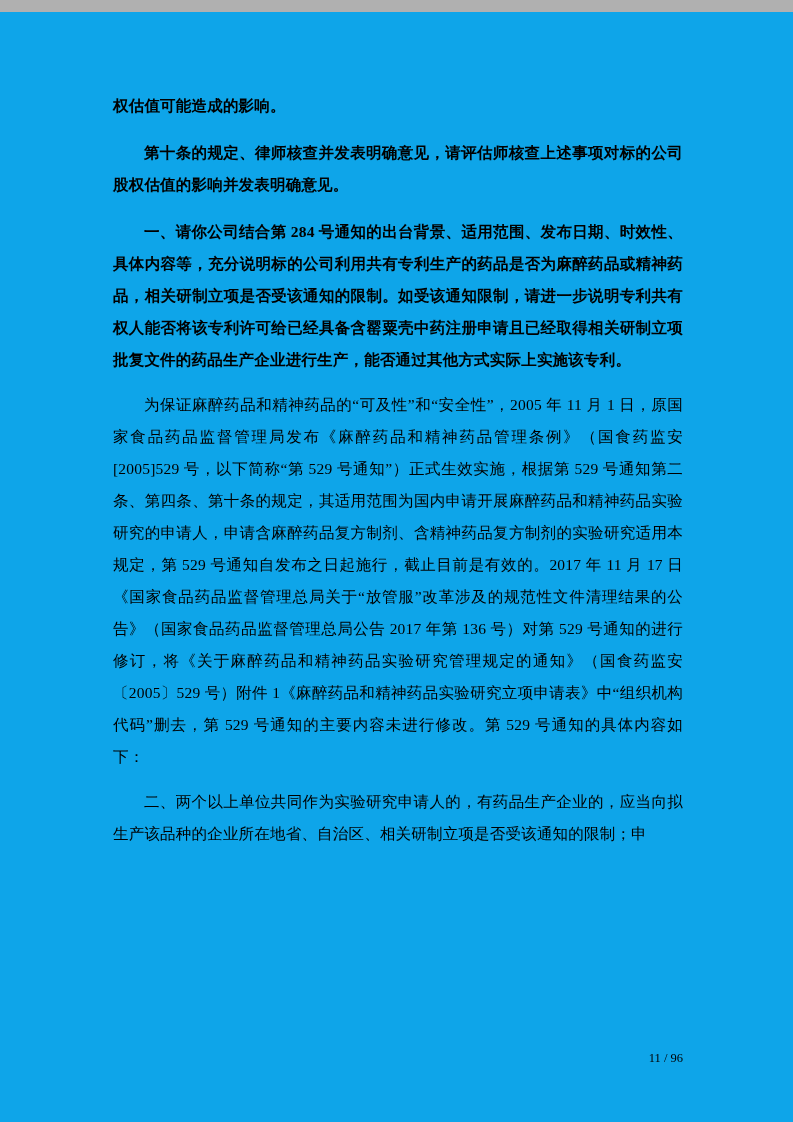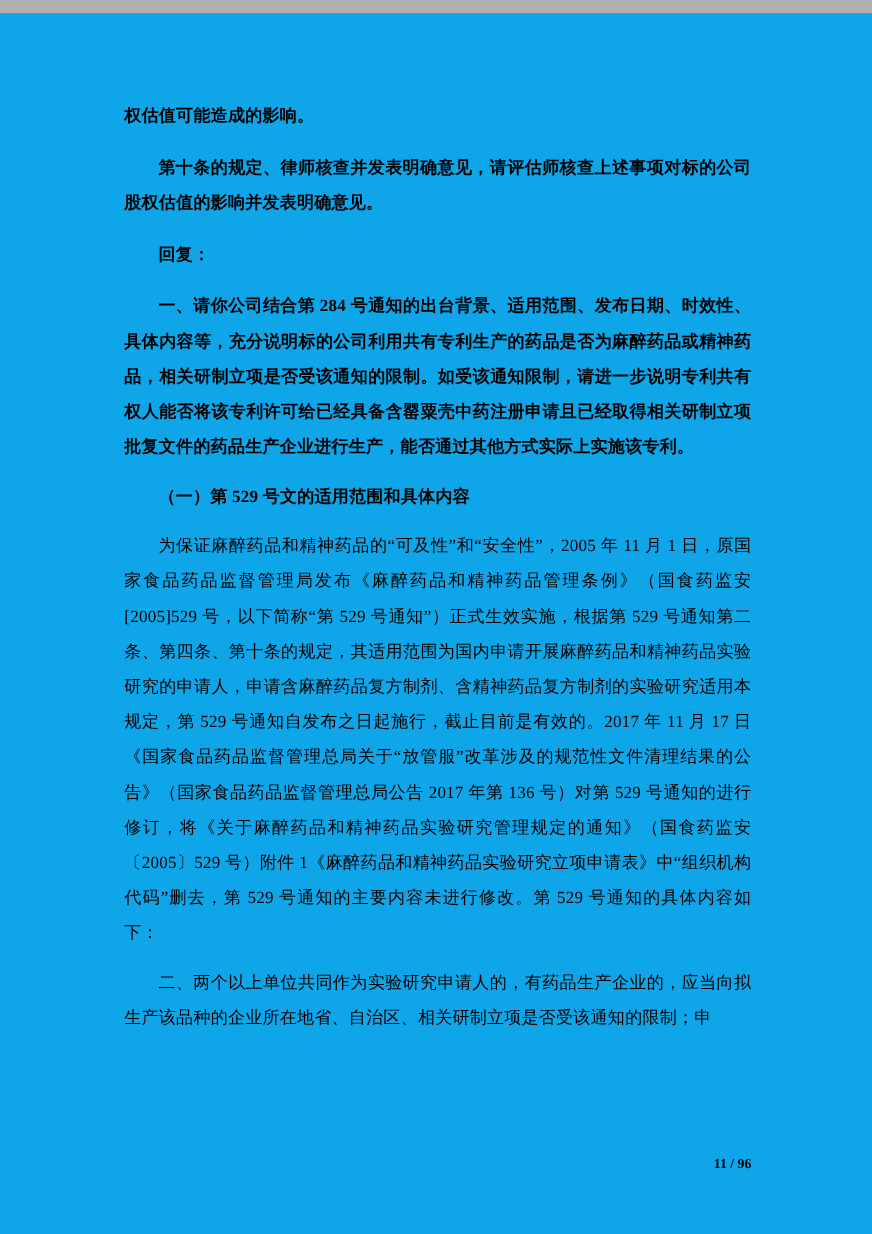--- a/index.html
+++ b/index.html
@@ -44,40 +44,38 @@
     margin-top: 15px;
   }
   p.gap-sm {
     margin-top: 13px;
   }
   .footer {
     position: absolute;
     right: 110px;
     bottom: 68px;
     font-size: 12.5px;
-    font-weight: bold;
+    font-weight: normal;
     color: #000000;
     font-family: "Liberation Serif", "DejaVu Serif", serif;
   }
 </style>
 </head>
 <body>
 
 <div class="page">
   <div class="content">
 
     <p class="bold">权估值可能造成的影响。</p>
 
     <p class="bold indent gap">第十条的规定、律师核查并发表明确意见，请评估师核查上述事项对标的公司股权估值的影响并发表明确意见。</p>
 
-    <p class="bold indent gap">回复：</p>
 
     <p class="bold indent gap">一、请你公司结合第 284 号通知的出台背景、适用范围、发布日期、时效性、具体内容等，充分说明标的公司利用共有专利生产的药品是否为麻醉药品或精神药品，相关研制立项是否受该通知的限制。如受该通知限制，请进一步说明专利共有权人能否将该专利许可给已经具备含罂粟壳中药注册申请且已经取得相关研制立项批复文件的药品生产企业进行生产，能否通过其他方式实际上实施该专利。</p>
 
-    <p class="bold indent gap-sm">（一）第 529 号文的适用范围和具体内容</p>
 
     <p class="indent gap-sm">为保证麻醉药品和精神药品的“可及性”和“安全性”，2005 年 11 月 1 日，原国家食品药品监督管理局发布《麻醉药品和精神药品管理条例》（国食药监安[2005]529 号，以下简称“第 529 号通知”）正式生效实施，根据第 529 号通知第二条、第四条、第十条的规定，其适用范围为国内申请开展麻醉药品和精神药品实验研究的申请人，申请含麻醉药品复方制剂、含精神药品复方制剂的实验研究适用本规定，第 529 号通知自发布之日起施行，截止目前是有效的。2017 年 11 月 17 日《国家食品药品监督管理总局关于“放管服”改革涉及的规范性文件清理结果的公告》（国家食品药品监督管理总局公告 2017 年第 136 号）对第 529 号通知的进行修订，将《关于麻醉药品和精神药品实验研究管理规定的通知》（国食药监安〔2005〕529 号）附件 1《麻醉药品和精神药品实验研究立项申请表》中“组织机构代码”删去，第 529 号通知的主要内容未进行修改。第 529 号通知的具体内容如下：</p>
 
 
     <p class="indent gap-sm">二、两个以上单位共同作为实验研究申请人的，有药品生产企业的，应当向拟生产该品种的企业所在地省、自治区、相关研制立项是否受该通知的限制；申</p>
 
   </div>
 
   <div class="footer">11 / 96</div>
 </div>

